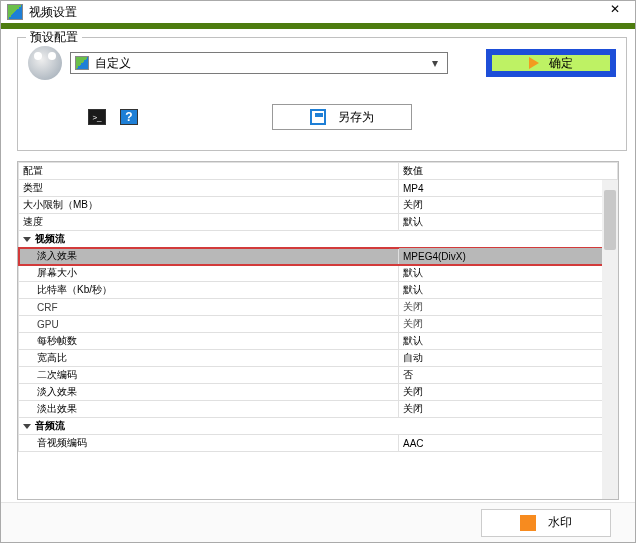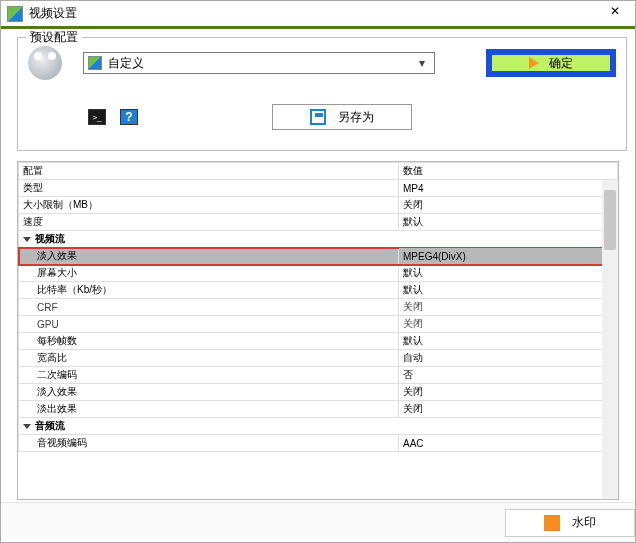--- a/index.html
+++ b/index.html
@@ -19,21 +19,21 @@
     border: 1px solid #aaa;
     display: flex;
     flex-direction: column;
     background: #fff;
   }
   .titlebar {
     height: 28px;
     display: flex;
     align-items: center;
     padding: 4px 6px;
-    border-bottom: 3px solid #4d7c0f;
+    border-bottom: 6px solid #4d7c0f;
   }
   .titlebar .win-icon {
     width: 16px; height: 16px; margin-right: 6px;
     background: linear-gradient(135deg,#6bbf4a 0 50%,#1e7fd6 50% 100%);
     border: 1px solid #888;
   }
   .titlebar .title { flex: 0 0 auto; }
   .titlebar .spacer { flex: 1; }
   .titlebar .close {
     width: 28px; height: 20px;
@@ -51,21 +51,21 @@
   .fieldset .legend {
     position: absolute;
     top: -9px; left: 8px;
     background: #fff;
     padding: 0 4px;
     font-size: 12px;
   }
   .row1 {
     display: flex;
     align-items: center;
-    gap: 21px;
+    gap: 8px;
   }
   .film-icon {
     width: 34px; height: 34px;
     border-radius: 50%;
     background: radial-gradient(circle at 40% 40%, #eee, #9aa6b2);
     position: relative;
     flex: 0 0 auto;
   }
   .film-icon::before, .film-icon::after {
     content: ""; position: absolute; border-radius:50%;
@@ -167,20 +167,21 @@
   }
   .grid tr.highlight td { background:#b8b8b8; }
   .grid tr.highlight td.val { position:relative; }
   .grid tr.highlight td.val .dd {
     position:absolute; right:2px; top:1px;
     width:16px;height:14px;text-align:center;color:#555;
   }
   .footer {
     height: 40px;
     display:flex; justify-content:flex-end; align-items:center;
+    padding-right: 24px;
     background:#fafafa;
     border-top: 1px solid #e5e5e5;
   }
   .wm-btn {
     width: 130px; height: 28px;
     display:flex;align-items:center;justify-content:center;gap:12px;
     border:1px solid #ccc; background:#fff; cursor:pointer;
   }
   .wm-icon{width:16px;height:16px;background:#f78b1f;}
   .scroll-v {

